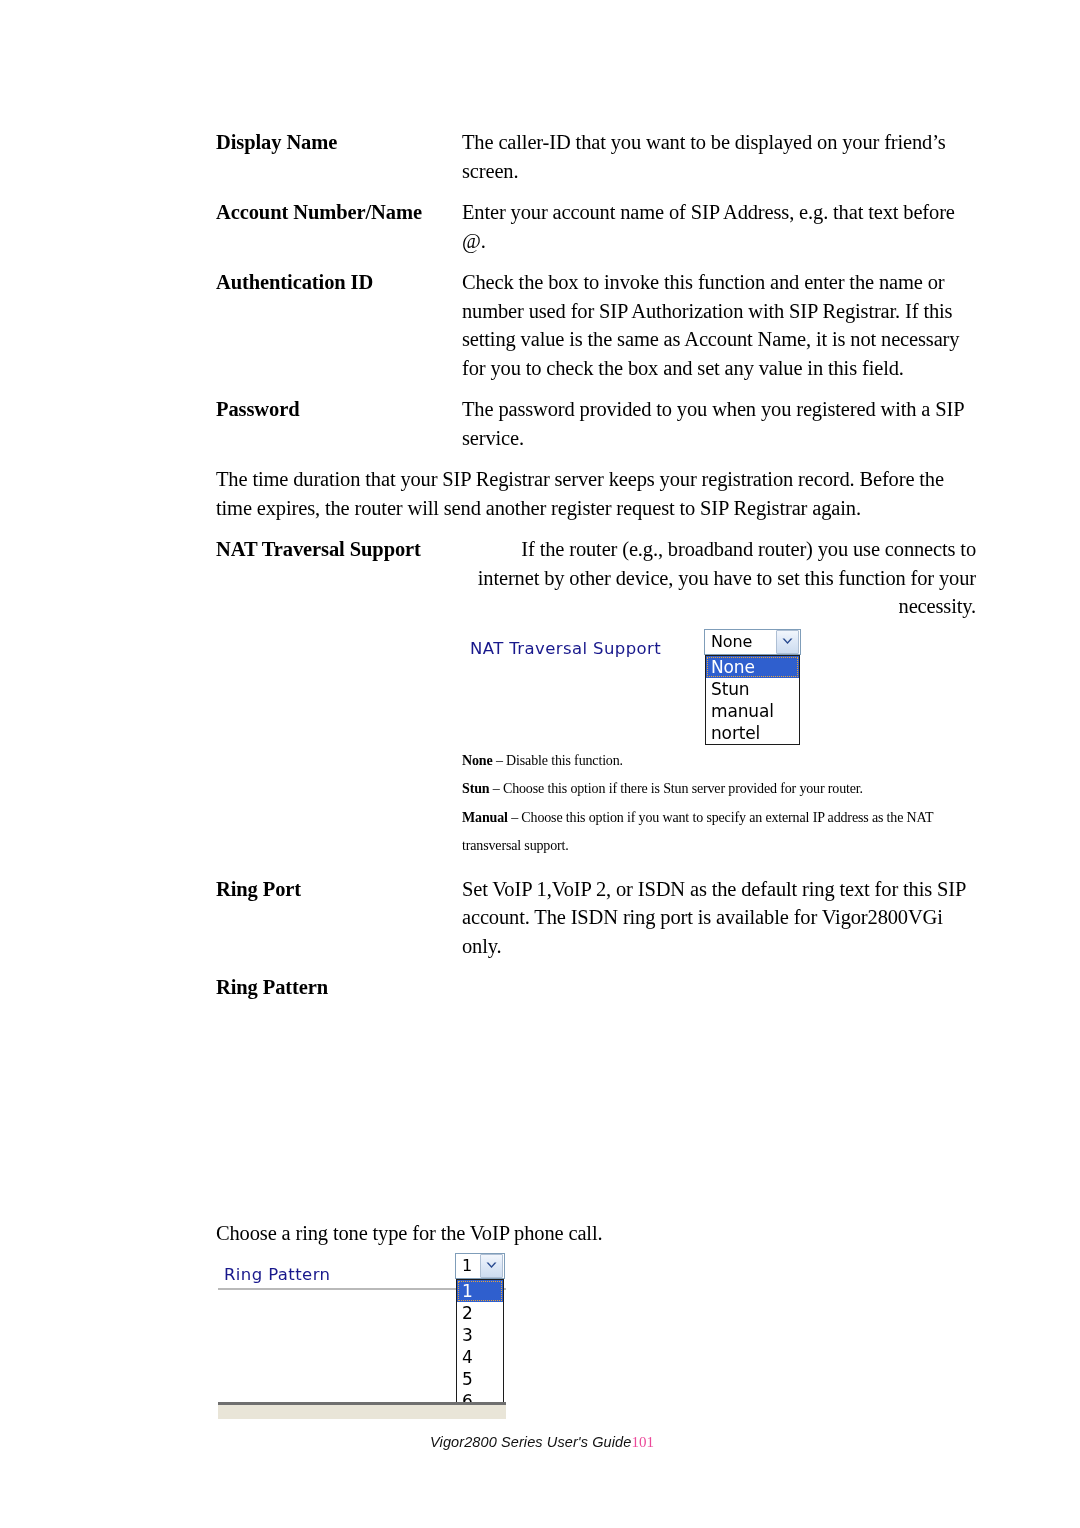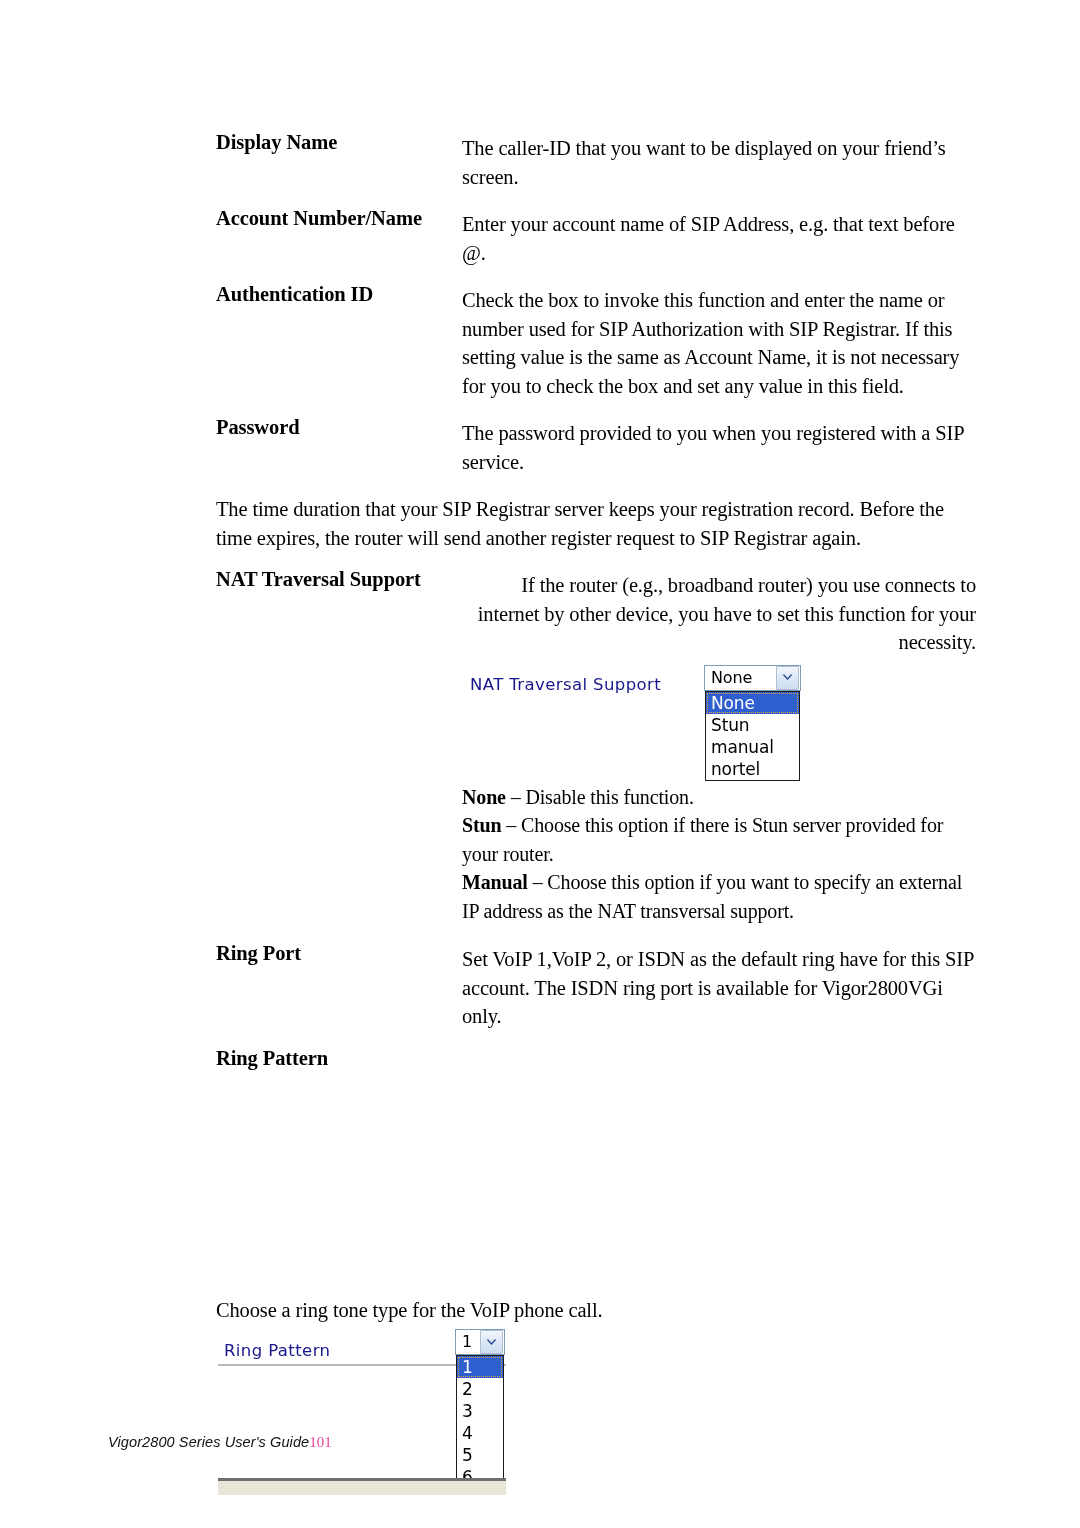--- a/index.html
+++ b/index.html
@@ -46,28 +46,27 @@
     color: #000;
     letter-spacing: -0.1px;
   }
   .desc {
     flex: 1 1 auto;
     font-family: "Liberation Serif", serif;
     font-size: 20.5px;
     line-height: 28.5px;
     color: #000;
     letter-spacing: -0.15px;
-    margin-top: 6px;
   }
   .desc p { margin: 0; text-align: right; }
 
   
   .opts {
     font-family: "Liberation Serif", serif;
-    font-size: 20px;
+    font-size: 14px;
     line-height: 28.5px;
     letter-spacing: -0.15px;
   }
   .opts .b { font-weight: bold; }
 
   
   .widget {
     position: relative;
     font-family: "DejaVu Sans", sans-serif;
   }
@@ -209,21 +208,21 @@
     background: #e9e5d8;
   }
 
   
   .footer {
     position: absolute;
     left: 108px;
     top: 1434px;
     width: 868px;
     display: flex;
-    justify-content: flex-start;
+    justify-content: center;
     align-items: baseline;
   }
   .footer-left {
     font-family: "Liberation Sans", sans-serif;
     font-style: italic;
     font-size: 14.5px;
     color: #111;
     letter-spacing: 0.1px;
   }
   .footer-right {
@@ -299,21 +298,21 @@
           <div>
             <span class="b">Manual</span>
             <span>– Choose this option if you want to specify an external IP address as the NAT transversal support.</span>
           </div>
         </div>
       </div>
     </div>
 
     <div class="row" style="margin-top:14px;">
       <div class="term">Ring Port</div>
-      <div class="desc">Set VoIP 1,VoIP 2, or ISDN as the default ring have for this SIP account. The ISDN ring port is available for Vigor2800VGi only.</div>
+      <div class="desc">Set VoIP 1,VoIP 2, or ISDN as the default ring text for this SIP account. The ISDN ring port is available for Vigor2800VGi only.</div>
     </div>
 
     <div class="row" style="margin-top:8px;flex-direction:column;">
       <div class="term">Ring Pattern</div>
       <div class="desc">
         <p>Choose a ring tone type for the VoIP phone call.</p>
 
         <div class="widget ring-widget">
           <span class="widget-label">Ring Pattern</span>
 

